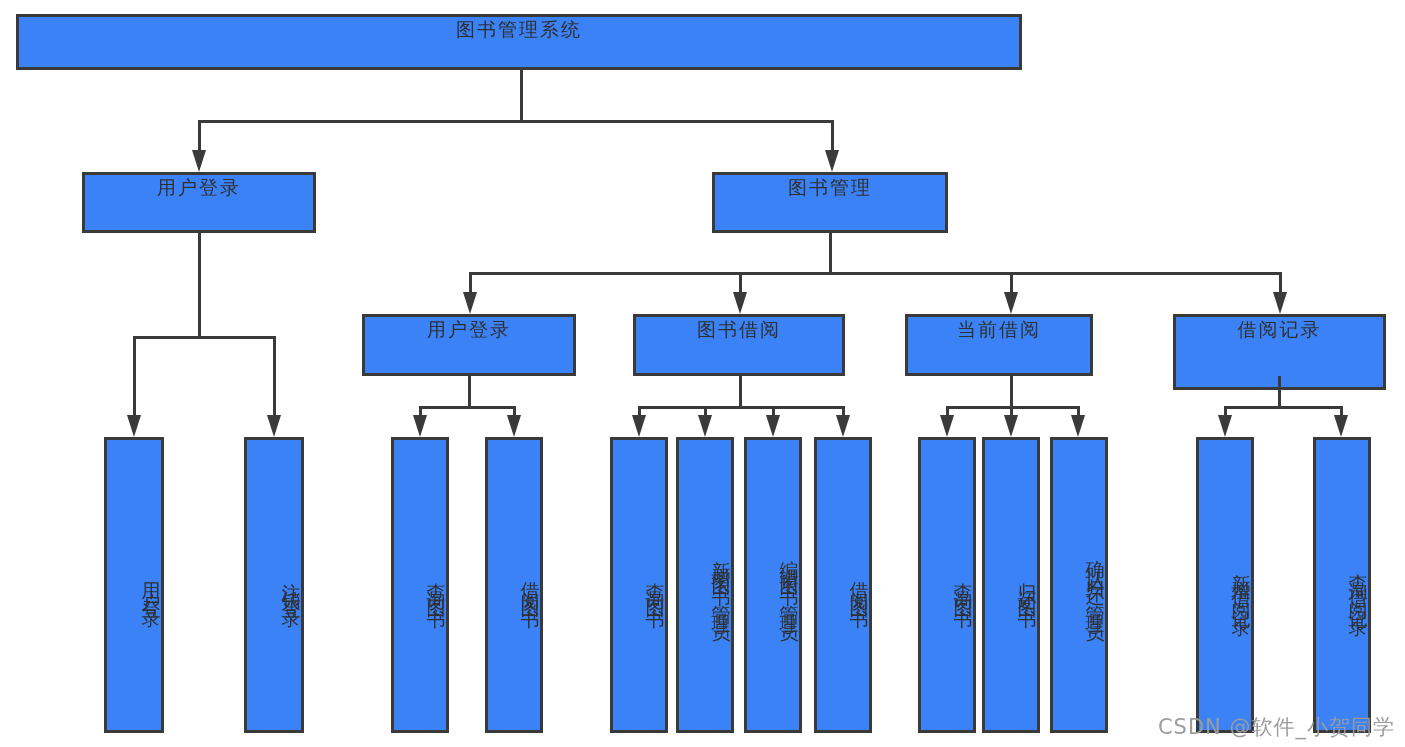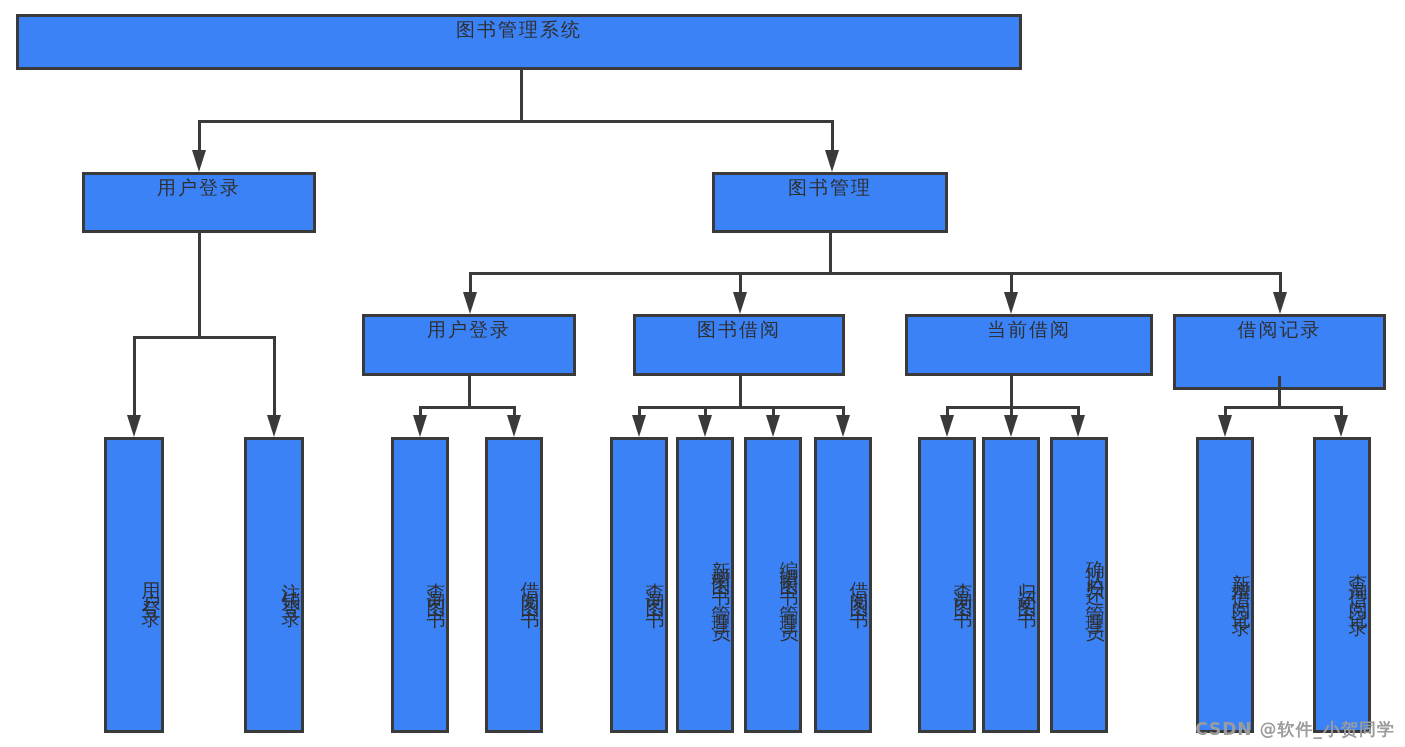--- a/index.html
+++ b/index.html
@@ -14,21 +14,21 @@
   .box{position:absolute;border:3px solid var(--line);background:#3b82f6;box-sizing:border-box;
        display:flex;align-items:flex-start;justify-content:center;color:var(--text);}
   .box.h{font-size:19px;letter-spacing:2px;white-space:nowrap;}
   .box.v{writing-mode:vertical-rl;text-orientation:mixed;font-size:19px;letter-spacing:9px;line-height:1;}
   .vline{position:absolute;width:3px;background:var(--line);}
   .hline{position:absolute;height:3px;background:var(--line);}
   .arrow{position:absolute;width:0;height:0;
          border-left:7px solid transparent;border-right:7px solid transparent;
          border-top:22px solid var(--line);}
   .watermark{position:absolute;right:10px;bottom:6px;color:var(--watermark);
-             font-size:17px;letter-spacing:1px;z-index:5;white-space:nowrap;font-weight:bold;}
+             font-size:21px;letter-spacing:1px;z-index:5;white-space:nowrap;}
 </style>
 </head>
 <body>
 
 <div class="canvas">
 
   <div class="box h" style="left:16px;top:14px;width:1006px;height:56px">
     <span>图书管理系统</span>
   </div>
 
@@ -63,21 +63,21 @@
   <div class="arrow" style="left:1004px;top:292px"></div>
   <div class="vline" style="left:1279px;top:272px;height:20px"></div>
   <div class="arrow" style="left:1273px;top:292px"></div>
 
   <div class="box h" style="left:362px;top:314px;width:214px;height:62px">
     <span>用户登录</span>
   </div>
   <div class="box h" style="left:633px;top:314px;width:212px;height:62px">
     <span>图书借阅</span>
   </div>
-  <div class="box h" style="left:905px;top:314px;width:248px;height:62px">
+  <div class="box h" style="left:905px;top:314px;width:188px;height:62px">
     <span>当前借阅</span>
   </div>
   <div class="box h" style="left:1173px;top:314px;width:213px;height:76px">
     <span>借阅记录</span>
   </div>
 
   <div class="vline" style="left:468px;top:376px;height:30px"></div>
   <div class="hline" style="left:419px;top:406px;width:97px"></div>
   <div class="vline" style="left:419px;top:406px;height:11px"></div>
   <div class="arrow" style="left:413px;top:415px"></div>

